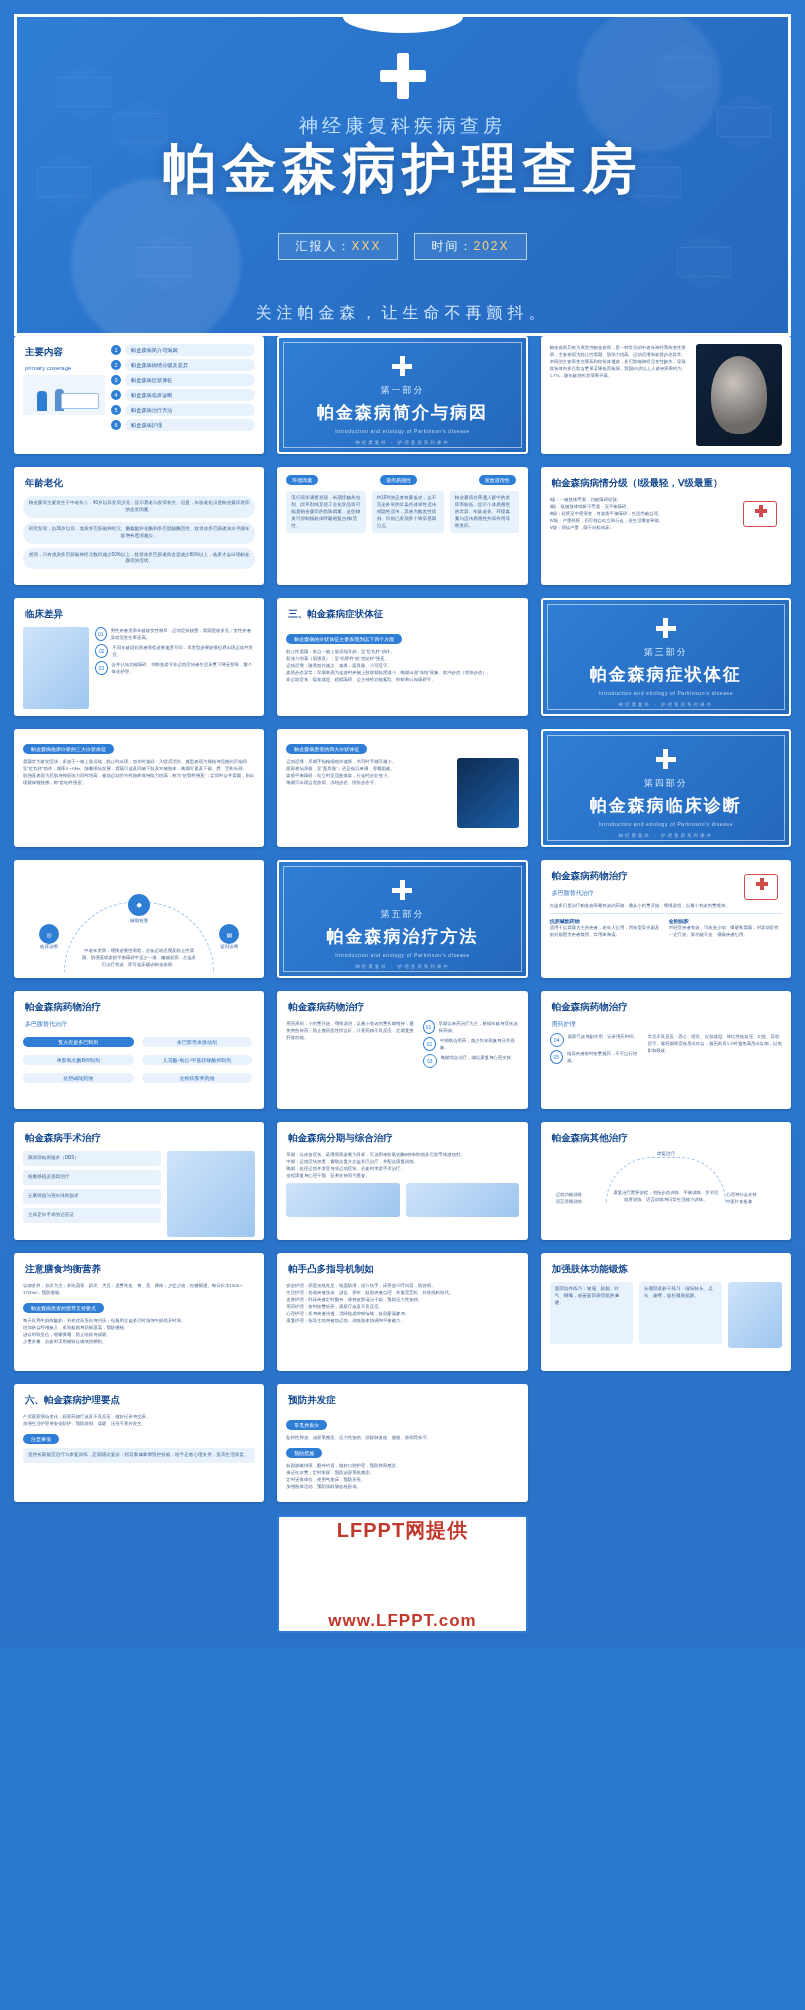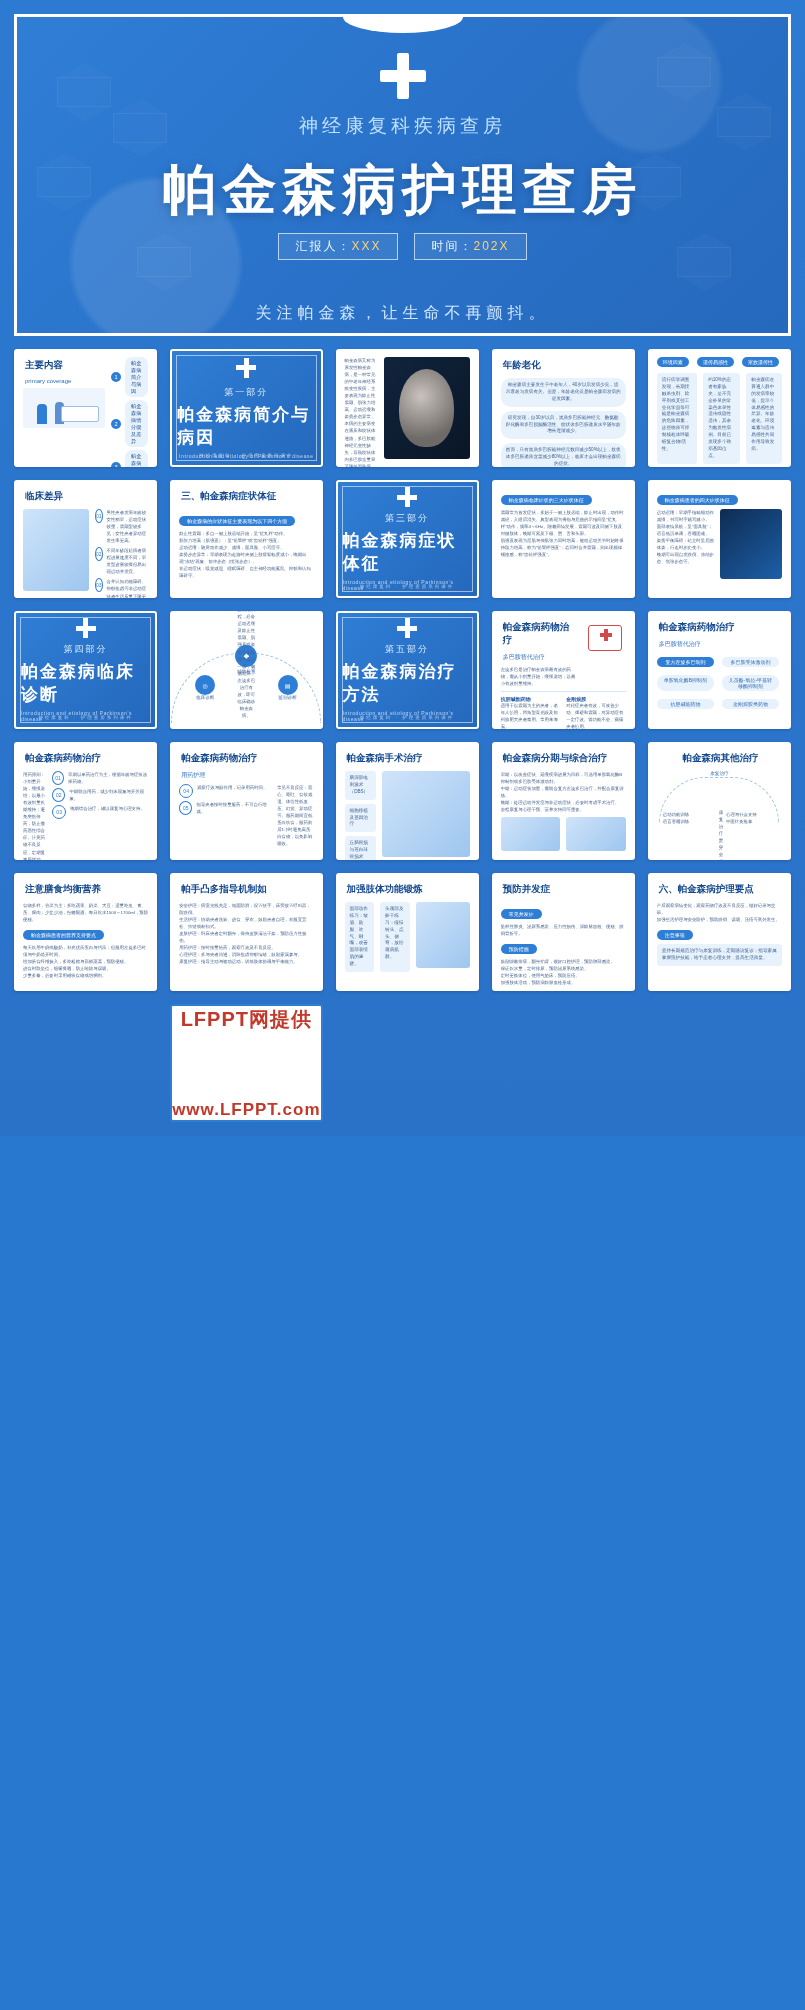--- a/index.html
+++ b/index.html
@@ -50,43 +50,43 @@
   }
   .cover-cross span { position: absolute; background: #fff; border-radius: 2px; }
   .cover-cross span:nth-child(1) { left: 17px; top: 0; width: 12px; height: 46px; }
   .cover-cross span:nth-child(2) { top: 17px; left: 0; height: 12px; width: 46px; }
 
   .cover-sub {
     position: absolute; top: 96px; width: 100%; text-align: center;
     color: #bfe0ff; font-size: 19px; letter-spacing: 4px;
   }
   .cover-title {
-    position: absolute; top: 137px; width: 100%; text-align: center;
+    position: absolute; top: 116px; width: 100%; text-align: center;
     color: #ffffff; font-size: 54px; font-weight: bold; letter-spacing: 6px;
     text-shadow: 0 2px 10px rgba(0,0,0,.22);
   }
   .cover-meta {
     position: absolute; top: 216px; width: 100%;
     display: flex; justify-content: center; gap: 16px;
   }
   .cover-meta div {
     border: 1px solid rgba(255,255,255,.65); color: #eaf4ff;
     font-size: 12px; padding: 4px 16px; letter-spacing: 2px;
     background: rgba(255,255,255,.08);
   }
   .cover-meta div b { color: #ffd27a; font-weight: normal; text-align: right; }
   .cover-slogan {
     position: absolute; top: 286px; width: 100%; text-align: center;
     color: #cfe6ff; font-size: 16px; letter-spacing: 5px;
   }
 
   
   .grid {
-    display: grid; grid-template-columns: repeat(5, 1fr);
-    gap: 13px; margin-top: 13px;
+    display: grid; grid-template-columns: repeat(3, 1fr);
+    gap: 13px; 
   }
   .slide {
     position: relative; height: 118px; background: #ffffff;
     border-radius: 3px; overflow: hidden; padding: 8px 9px;
     box-shadow: 0 1px 3px rgba(0,0,0,.18);
   }
   .slide.blue {
     background: linear-gradient(135deg,#2f7ed6,#2468bb);
     border: 2px solid #ffffff; padding: 0;
   }
@@ -300,20 +300,35 @@
         <span class="chip">家族遗传性</span>
       </div>
       <div class="two-col" style="margin-top:3px;">
         <div class="pill">流行病学调查发现，长期接触杀虫剂、除草剂或某些工业化学品等可能是帕金森病的危险因素，这些物质可抑制线粒体呼吸链复合物Ⅰ活性。</div>
         <div class="pill">约10%的患者有家族史，呈不完全外显的常染色体显性遗传或隐性遗传，其余为散发性病例。目前已发现多个致病基因位点。</div>
         <div class="pill">帕金森病在普通人群中的发病率较低，提示个体易感性的差异。年龄老化、环境毒素与遗传易感性共同作用导致发病。</div>
       </div>
     </div>
 
 
+    <div class="slide">
+      <div class="s-title">帕金森病病情分级（Ⅰ级最轻，Ⅴ级最重）</div>
+      <div class="two-col">
+        <div class="col">
+          <div class="body-text">Ⅰ级：一侧肢体受累，功能障碍轻微。</div>
+          <div class="body-text">Ⅱ级：双侧肢体或躯干受累，无平衡障碍。</div>
+          <div class="body-text">Ⅲ级：轻度至中度病变，有姿势平衡障碍，生活尚能自理。</div>
+          <div class="body-text">Ⅳ级：严重残疾，仍可独自站立和行走，但生活需要帮助。</div>
+          <div class="body-text">Ⅴ级：病情严重，限于轮椅或床。</div>
+        </div>
+        <div class="col" style="flex:0 0 44px;display:flex;align-items:center;justify-content:center;">
+          <div class="kit"></div>
+        </div>
+      </div>
+    </div>
 
     <div class="slide">
       <div class="s-title">临床差异</div>
       <div class="two-col">
         <div class="col imgbox" style="flex:0 0 66px;height:82px;"></div>
         <div class="col">
           <div class="step">
               <div class="circ">01</div>
               <div class="body-text">男性患者发病年龄较女性稍早，运动症状较重，震颤型较多见；女性患者异动症发生率更高。</div>
             </div>
@@ -515,21 +530,21 @@
       <div class="body-text">中期：运动症状加重，需联合复方左旋多巴治疗，并配合康复训练。</div>
       <div class="body-text">晚期：处理运动并发症与非运动症状，必要时考虑手术治疗。</div>
       <div class="body-text">全程康复与心理干预、营养支持同等重要。</div>
       <div class="two-col" style="margin-top:4px;">
         <div class="col imgbox" style="height:34px;"></div>
         <div class="col imgbox" style="height:34px;"></div>
       </div>
     </div>
 
     <div class="slide">
-      <div class="s-title" style="text-align:center;">帕金森病其他治疗</div>
+      <div class="s-title" style="text-align:left;">帕金森病其他治疗</div>
       <div style="position:relative;height:74px;">
         <div class="arc" style="top:6px;width:120px;height:46px;"></div>
         <div class="lbl-mini" style="position:absolute;left:50%;transform:translateX(-50%);top:0;">康复治疗</div>
         <div style="position:absolute;left:6px;top:40px;width:50px;">
           <div class="body-text">运动功能训练</div>
           <div class="body-text">语言吞咽训练</div>
         </div>
         <div style="position:absolute;right:6px;top:40px;width:50px;">
           <div class="body-text">心理与社会支持</div>
           <div class="body-text">中医针灸推拿</div>
@@ -559,41 +574,41 @@
       <div class="body-text">康复护理：指导主动与被动运动，训练肢体协调与平衡能力。</div>
     </div>
 
     <div class="slide">
       <div class="s-title">加强肢体功能锻炼</div>
       <div class="two-col">
         <div class="col pill">面部动作练习：皱眉、鼓腮、吹气、咧嘴，改善面部表情肌的僵硬。</div>
         <div class="col pill">头颈部及躯干练习：缓慢转头、点头、侧弯，放松颈肩肌群。</div>
         <div class="col imgbox" style="flex:0 0 54px;height:66px;"></div>
       </div>
+    </div>
+
+    <div class="slide">
+      <div class="s-title">六、帕金森病护理要点</div>
+      <div class="body-text">产后观察病情变化，观察药物疗效及不良反应，做好记录与交班。</div>
+      <div class="body-text">加强生活护理与安全防护，预防跌倒、误吸、压疮等意外发生。</div>
+      <div class="badge-hdr" style="margin-top:6px;">注意事项</div>
+      <div class="pill">坚持长期规范治疗与康复训练，定期随访复诊；指导家属掌握照护技能，给予患者心理支持，提高生活质量。</div>
     </div>
 
     <div class="slide">
       <div class="s-title">预防并发症</div>
       <div class="badge-hdr">常见并发症</div>
       <div class="body-text">坠积性肺炎、泌尿系感染、压力性损伤、深静脉血栓、便秘、跌倒骨折等。</div>
       <div class="badge-hdr" style="margin-top:4px;">预防措施</div>
       <div class="body-text">鼓励咳嗽排痰，翻身拍背，做好口腔护理，预防肺部感染。</div>
       <div class="body-text">保证饮水量，定时排尿，预防泌尿系统感染。</div>
       <div class="body-text">定时更换体位，使用气垫床，预防压疮。</div>
       <div class="body-text">加强肢体活动，预防深静脉血栓形成。</div>
     </div>
 
-    <div class="slide">
-      <div class="s-title">六、帕金森病护理要点</div>
-      <div class="body-text">产后观察病情变化，观察药物疗效及不良反应，做好记录与交班。</div>
-      <div class="body-text">加强生活护理与安全防护，预防跌倒、误吸、压疮等意外发生。</div>
-      <div class="badge-hdr" style="margin-top:6px;">注意事项</div>
-      <div class="pill">坚持长期规范治疗与康复训练，定期随访复诊；指导家属掌握照护技能，给予患者心理支持，提高生活质量。</div>
-    </div>
-
     <div class="lfppt">
       <div class="l1">LFPPT网提供</div>
       <div class="l2">www.LFPPT.com</div>
     </div>
 
     <div class="slide empty"></div>
 
   </div>
 </div>
 

